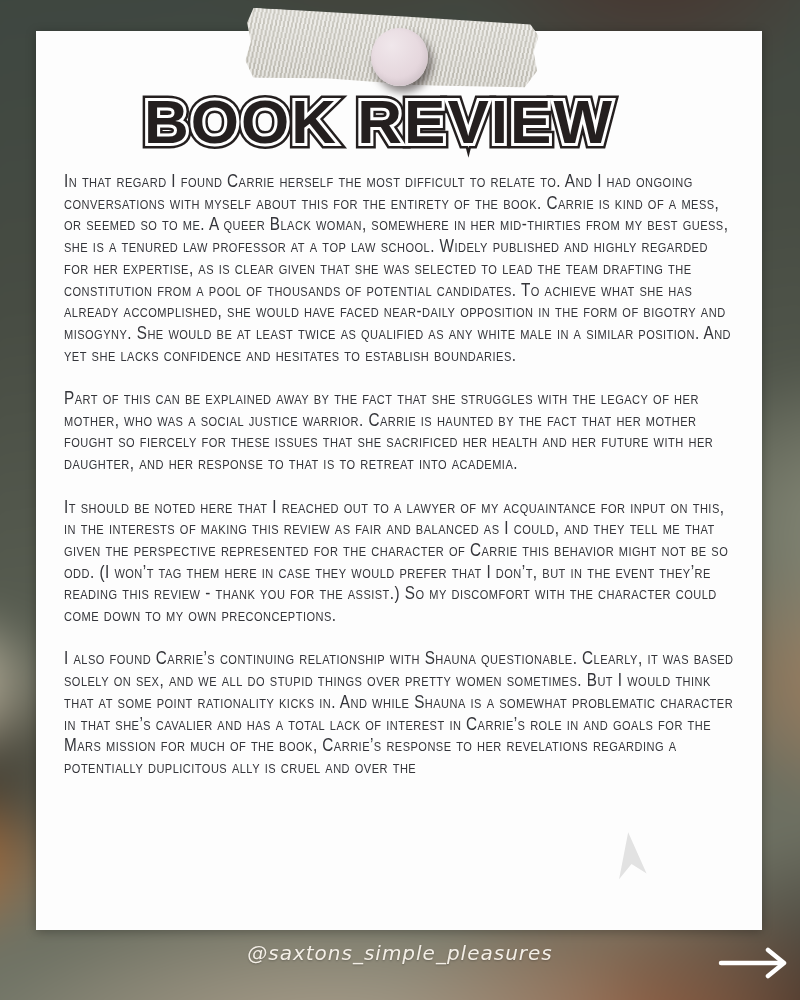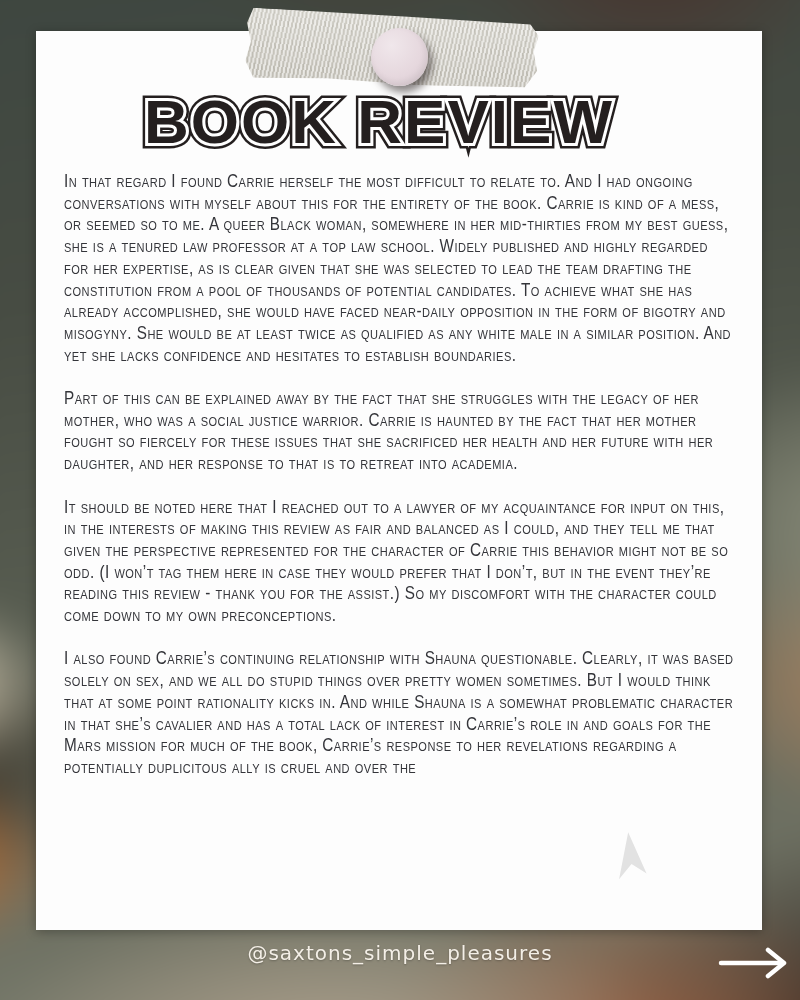--- a/index.html
+++ b/index.html
@@ -62,21 +62,21 @@
     font-size:18px;line-height:21.7px;letter-spacing:0.55px;
     font-variant:small-caps;color:#34353a;
   }
   .body-text p{margin:0 0 21.7px 0;}
   .body-text p:last-child{margin-bottom:0;}
   
   .watermark{position:absolute;left:578px;top:800px;z-index:1;opacity:0.8;transform:rotate(-6deg);}
   
   .handles{
     position:absolute;left:0;top:941px;width:800px;text-align:center;z-index:2;
-    color:#f4efe7;font-family:"DejaVu Sans",sans-serif;
+    color:#f4efe7;font-family:"DejaVu Sans",sans-serif;font-style:italic;
     font-size:20px;line-height:25px;letter-spacing:1px;
     text-shadow:0 1px 2px rgba(0,0,0,0.25);
   }
   .next-arrow{position:absolute;left:716px;top:947px;z-index:2;cursor:pointer;}
 </style>
 </head>
 <body>
 
 <div class="bg"></div>
 

